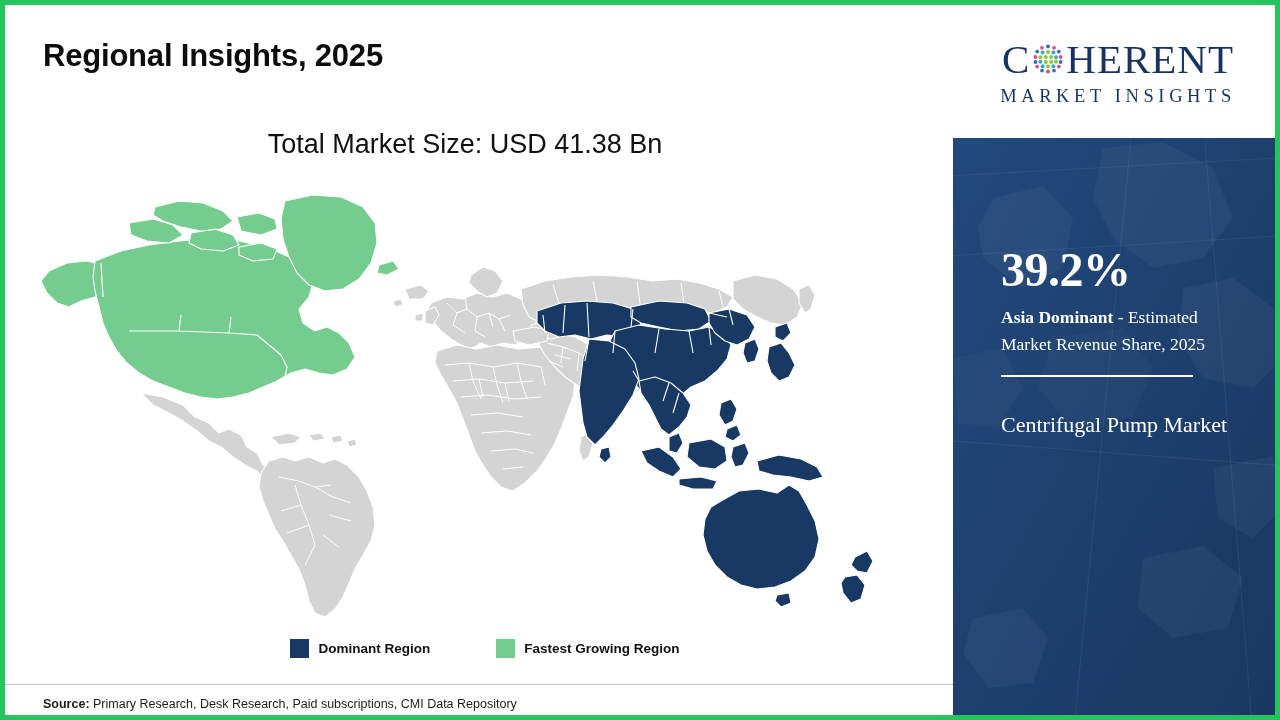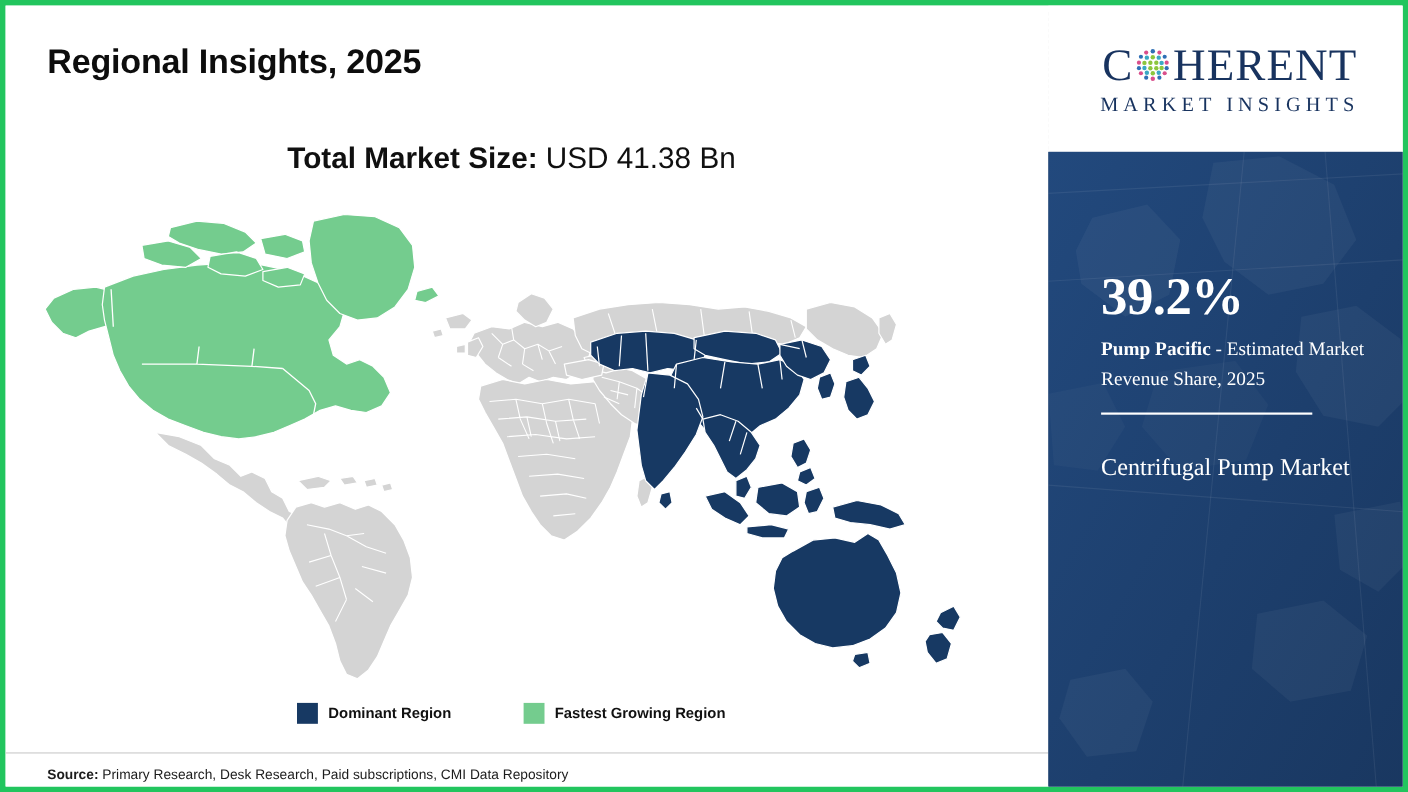--- a/index.html
+++ b/index.html
@@ -41,21 +41,21 @@
   #market-size-line {
     position: absolute;
     left: 0;
     top: 124px;
     width: 920px;
     text-align: center;
     font-size: 27px;
     color: #101010;
     white-space: nowrap;
   }
-  #market-size-line .ms-label { font-weight: bold; }
+  #market-size-line .ms-label { font-weight: normal; }
   #market-size-line .ms-value { font-weight: normal; }
 
   
   #map-wrap {
     position: absolute;
     left: 28px;
     top: 180px;
     width: 880px;
     height: 440px;
   }
@@ -64,20 +64,21 @@
   
   #map-legend {
     position: absolute;
     left: 0;
     top: 634px;
     width: 920px;
     display: flex;
     justify-content: center;
     align-items: center;
     gap: 66px;
+    padding-left: 20px;
   }
   .legend-entry {
     display: flex;
     align-items: center;
     gap: 9px;
   }
   .legend-swatch {
     width: 19px;
     height: 19px;
     display: block;
@@ -469,21 +470,21 @@
         </g>
         <g fill="#ffffff" fill-opacity="0.028">
           <path d="M100 200 L170 190 L200 230 L180 280 L120 290 L85 250 Z"></path>
           <path d="M0 220 L50 210 L70 250 L45 290 L5 285 Z"></path>
         </g>
       </svg>
 
       <div id="navy-content">
         <div id="stat-percent">39.2%</div>
         <div id="stat-caption">
-          <span class="region-strong">Pump Pacific</span><span> - Estimated Market Revenue Share, 2025</span>
+          <span class="region-strong">Asia Dominant</span><span> - Estimated Market Revenue Share, 2025</span>
         </div>
         <div id="stat-rule"></div>
         <div id="market-name">Centrifugal Pump Market</div>
       </div>
     </div>
   </div>
 
 </div>
 
 </body></html>

